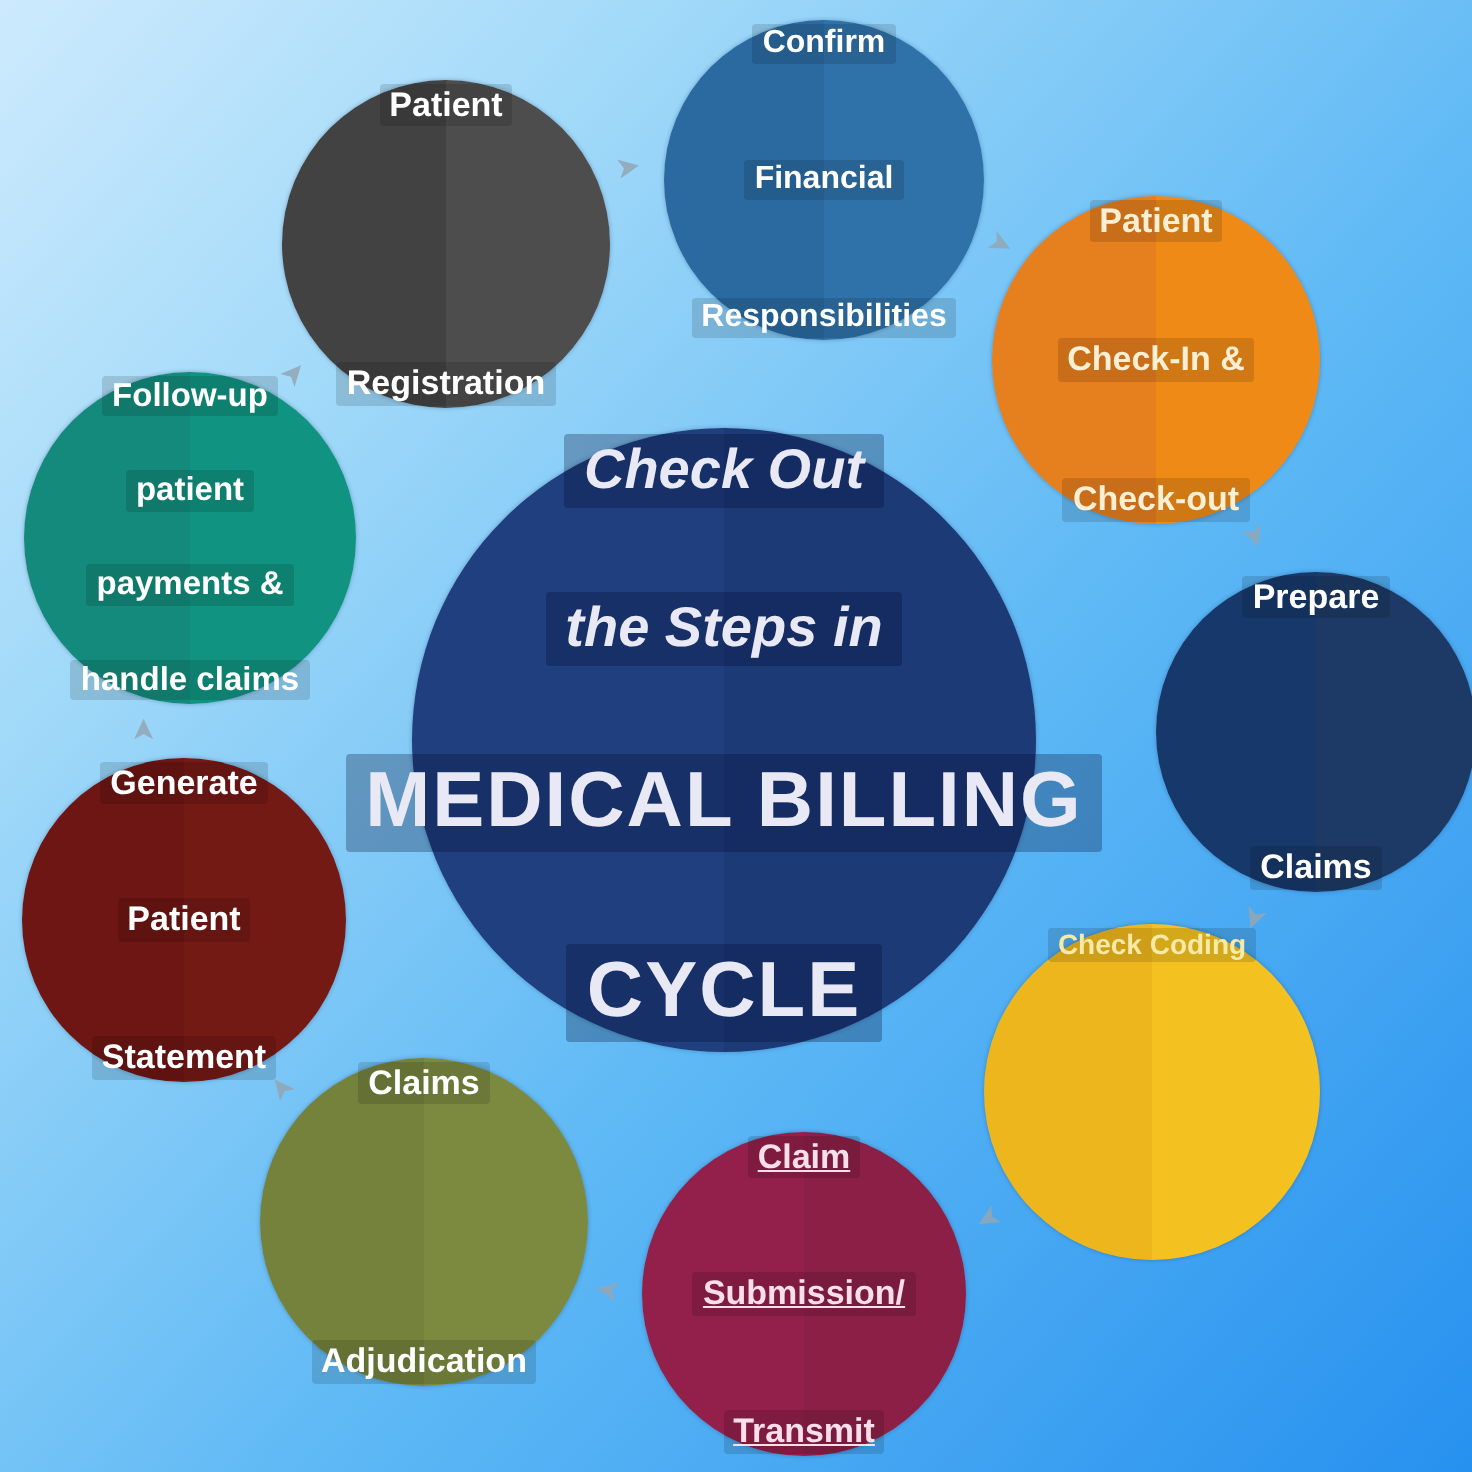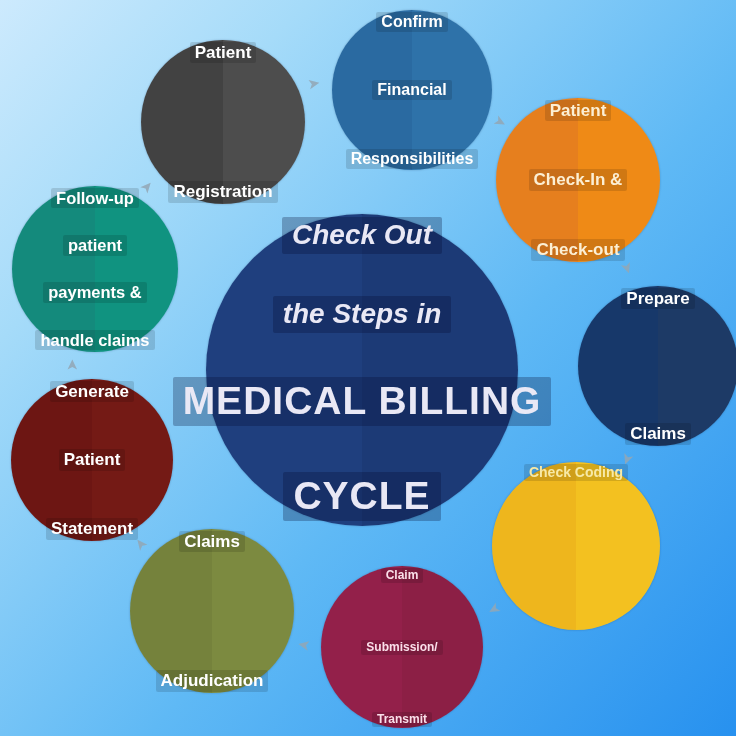--- a/index.html
+++ b/index.html
@@ -91,21 +91,21 @@
       <span class="line">Check-In &amp;</span>
       <span class="line">Check-out</span>
     </div>
     <div class="circle step" style="left: 578px; top: 286px; height: 160px; width: 160px; background: linear-gradient(90deg, rgb(23, 56, 106) 0px, rgb(23, 56, 106) 50%, rgb(29, 58, 102) 50%, rgb(29, 58, 102) 100%); color: rgb(255, 255, 255); font-size: 17px;">
       <span class="line">Prepare</span>
       <span class="line">Claims</span>
     </div>
     <div class="circle step" style="left: 492px; top: 462px; height: 168px; width: 168px; background: linear-gradient(90deg, rgb(238, 182, 29) 0px, rgb(238, 182, 29) 50%, rgb(243, 193, 32) 50%, rgb(243, 193, 32) 100%); color: rgb(247, 233, 166); font-size: 14px;">
       <span class="line">Check Coding</span>
     </div>
-    <div class="circle step" style="left: 321px; top: 566px; height: 162px; width: 162px; background: linear-gradient(90deg, rgb(147, 32, 74) 0px, rgb(147, 32, 74) 50%, rgb(140, 31, 69) 50%, rgb(140, 31, 69) 100%); color: rgb(250, 223, 233); font-size: 12px;">
+    <div class="circle step" style="left: 321px; top: 566px; height: 162px; width: 162px; background: linear-gradient(90deg, rgb(147, 32, 74) 0px, rgb(147, 32, 74) 50%, rgb(140, 31, 69) 50%, rgb(140, 31, 69) 100%); color: rgb(250, 223, 233); font-size: 17px; text-decoration: underline;">
       <span class="line">Claim</span>
       <span class="line">Submission/</span>
       <span class="line">Transmit</span>
     </div>
     <div class="circle step" style="left: 130px; top: 529px; height: 164px; width: 164px; background: linear-gradient(90deg, rgb(117, 130, 60) 0px, rgb(117, 130, 60) 50%, rgb(124, 138, 64) 50%, rgb(124, 138, 64) 100%); color: rgb(255, 255, 255); font-size: 17px;">
       <span class="line">Claims</span>
       <span class="line">Adjudication</span>
     </div>
     <div class="circle step" style="left: 11px; top: 379px; height: 162px; width: 162px; background: linear-gradient(90deg, rgb(109, 22, 19) 0px, rgb(109, 22, 19) 50%, rgb(116, 26, 21) 50%, rgb(116, 26, 21) 100%); color: rgb(255, 255, 255); font-size: 17px;">
       <span class="line">Generate</span>

